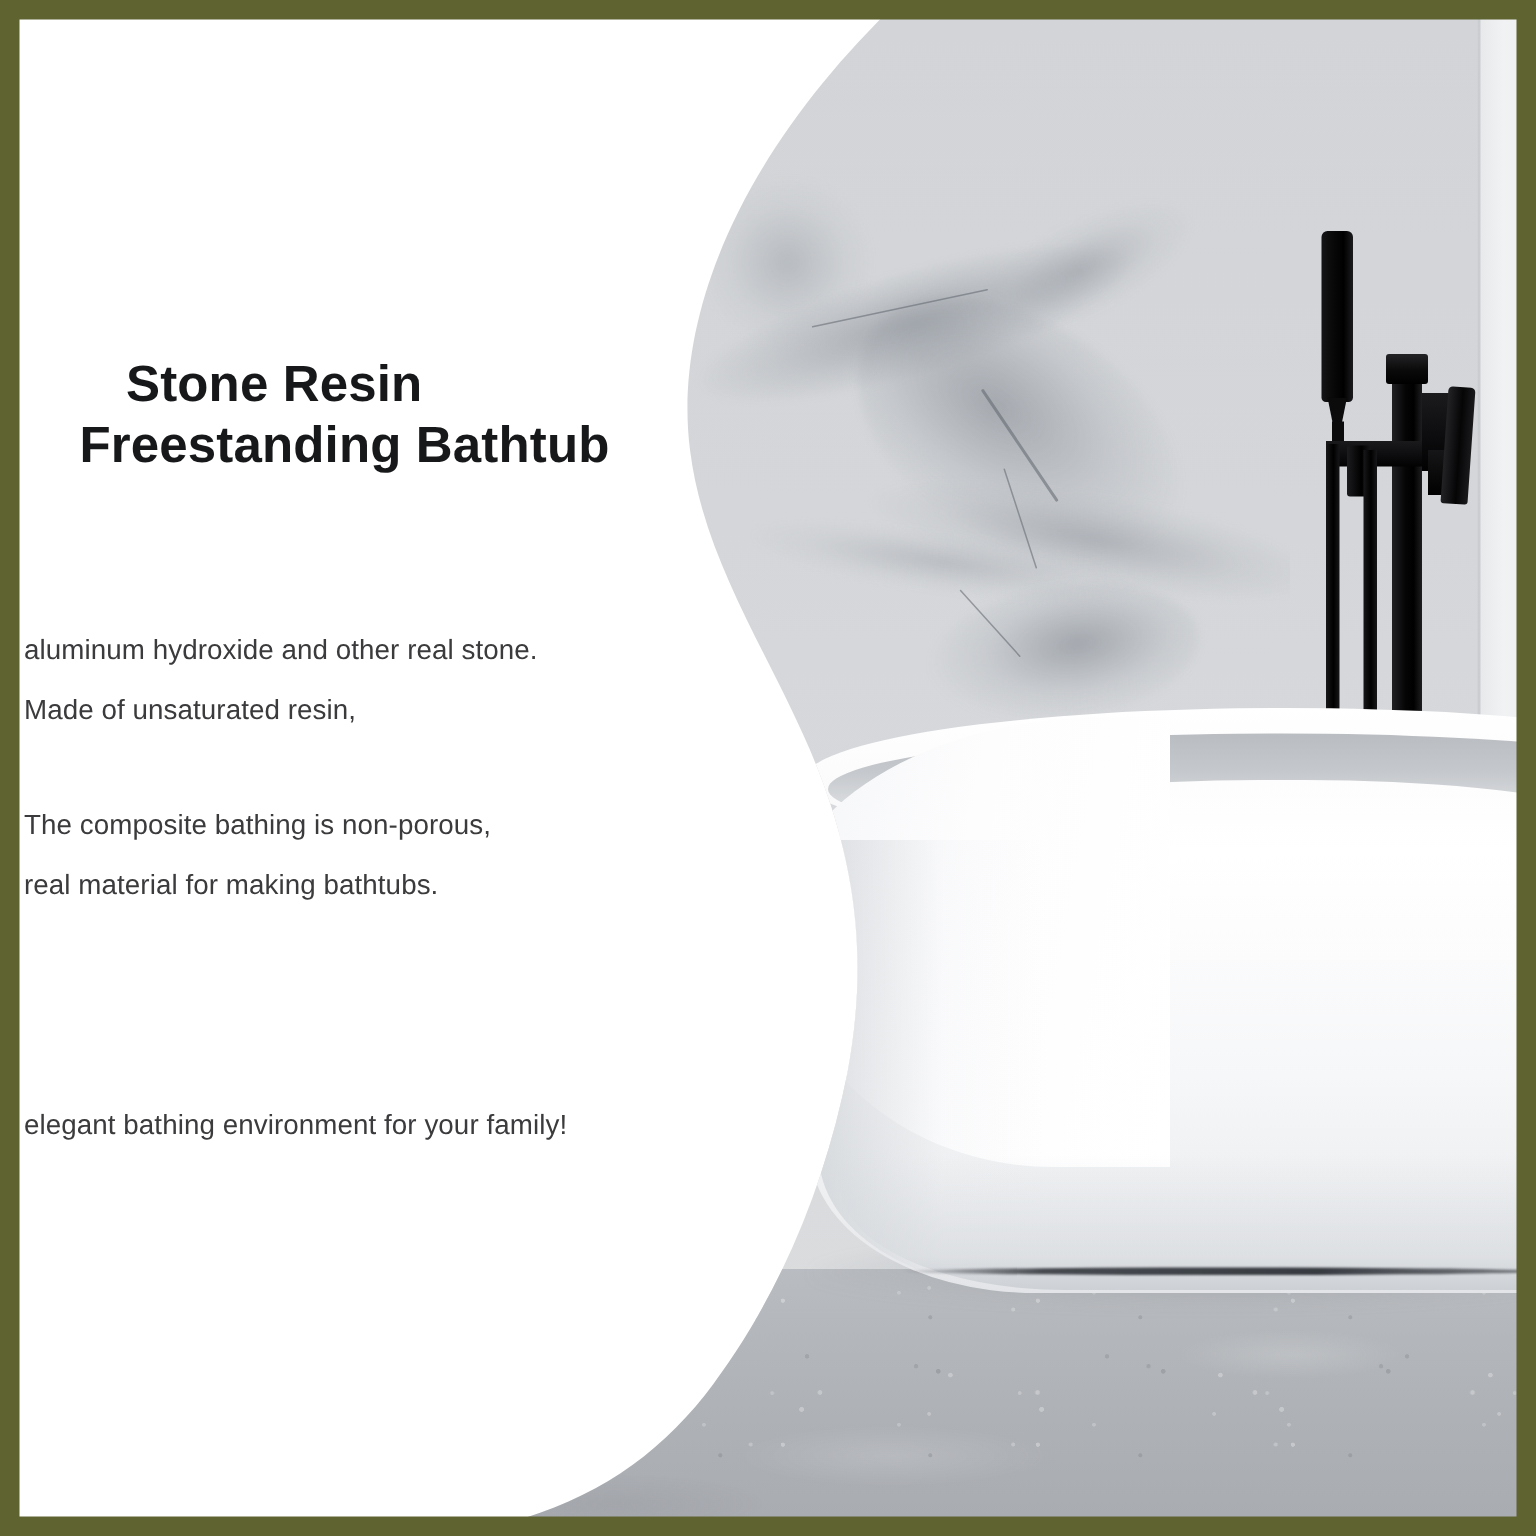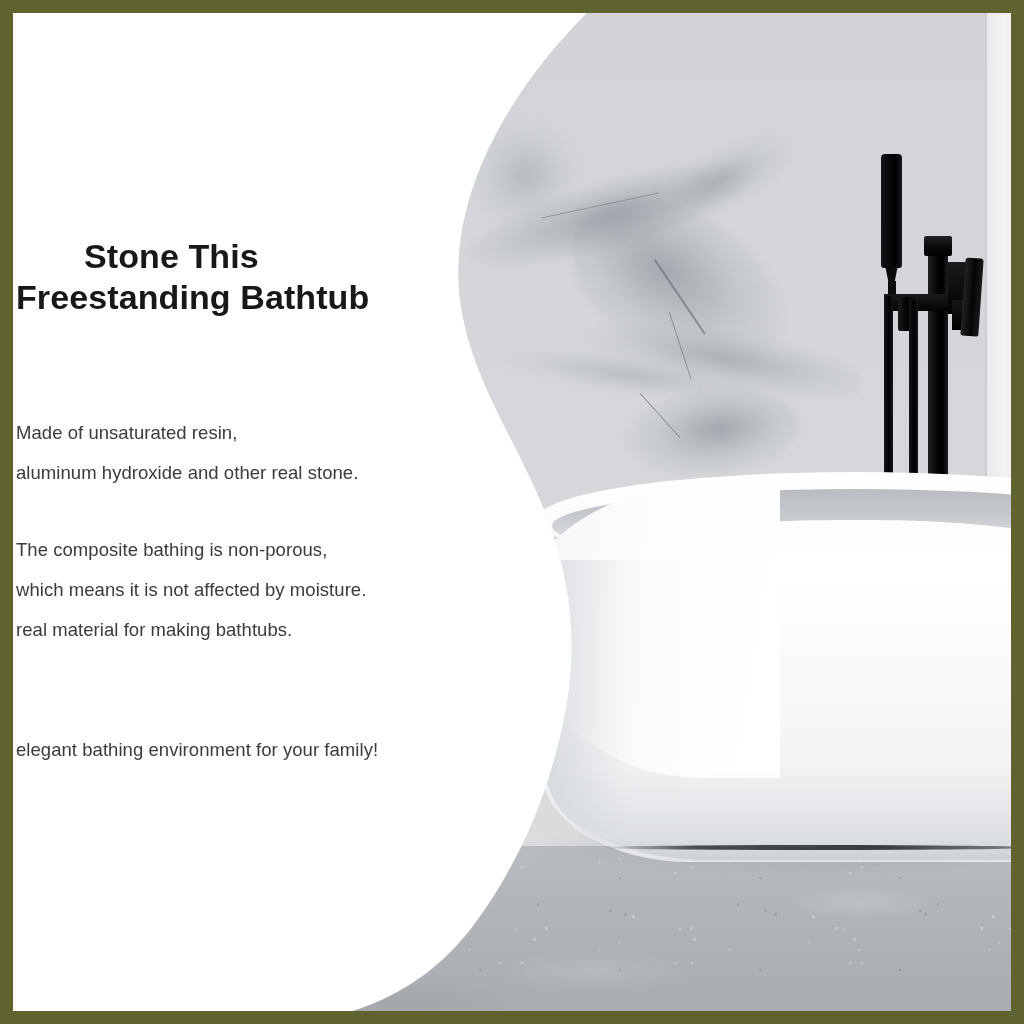--- a/index.html
+++ b/index.html
@@ -365,21 +365,21 @@
     left: 16px;
     top: 236px;
     width: 420px;
     margin: 0;
     font-size: 34px;
     line-height: 41px;
     font-weight: 700;
     color: #17181a;
     letter-spacing: 0.1px;
   }
-  #headline .hl-line { display: block; }
+  #headline .hl-line { display: block; margin-left: 37px; }
   #headline .hl-line.l1 { margin-left: 68px; }
 
   .body-block {
     position: absolute;
     left: 16px;
     width: 430px;
     font-size: 18.5px;
     line-height: 40px;
     font-weight: 400;
     color: #3b3b3d;
@@ -446,32 +446,31 @@
       <div class="tub-shade-left"></div>
       <div class="tub-shade-bottom"></div>
       <div class="tub-contact"></div>
     </div>
 
   </div>
 
   <div id="text-panel">
 
     <h1 id="headline">
-      <span class="hl-line l1">Stone This</span>
+      <span class="hl-line l1">Stone Resin</span>
       <span class="hl-line l2">Freestanding Bathtub</span>
     </h1>
 
     <p class="body-block" id="para-1">
+      <span class="tline">aluminum hydroxide and other real stone.</span>
       <span class="tline">Made of unsaturated resin,</span>
-      <span class="tline">aluminum hydroxide and other real stone.</span>
     </p>
 
     <p class="body-block" id="para-2">
       <span class="tline">The composite bathing is non-porous,</span>
-      <span class="tline">which means it is not affected by moisture.</span>
       <span class="tline">real material for making bathtubs.</span>
     </p>
 
     <p class="body-block" id="para-3">
       <span class="tline">elegant bathing environment for your family!</span>
     </p>
 
   </div>
 
   <div id="frame-border"></div>

